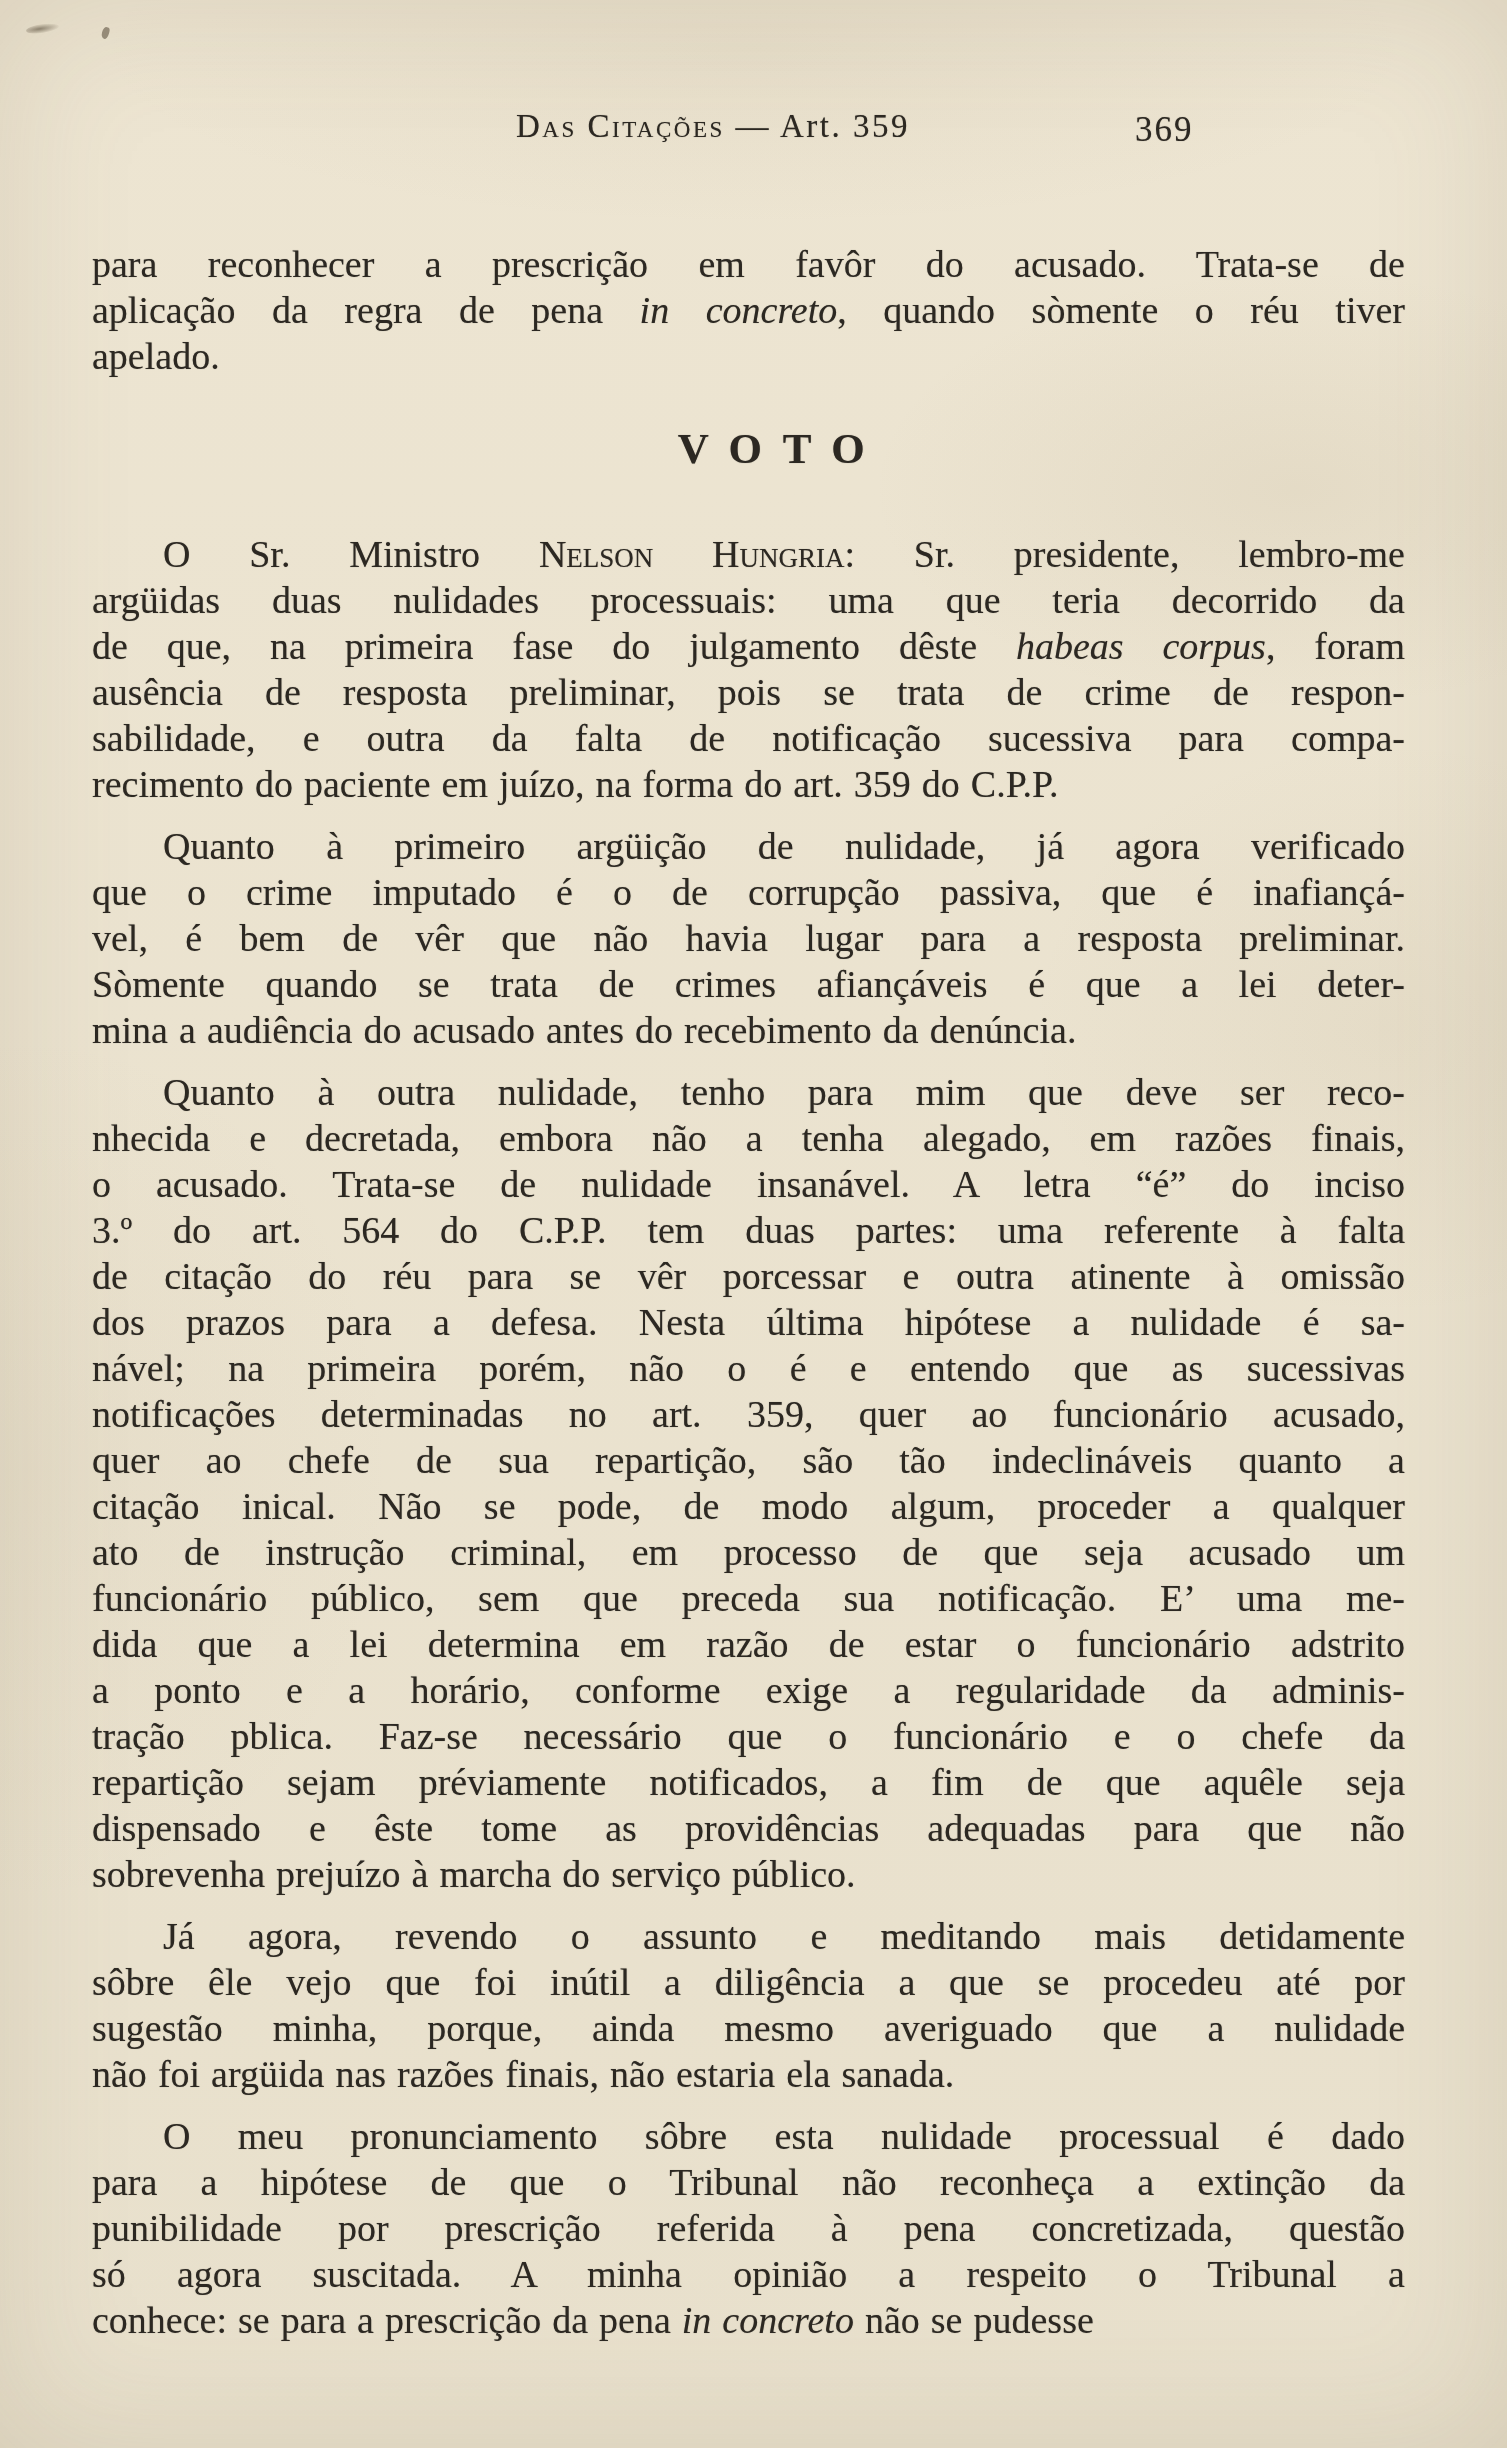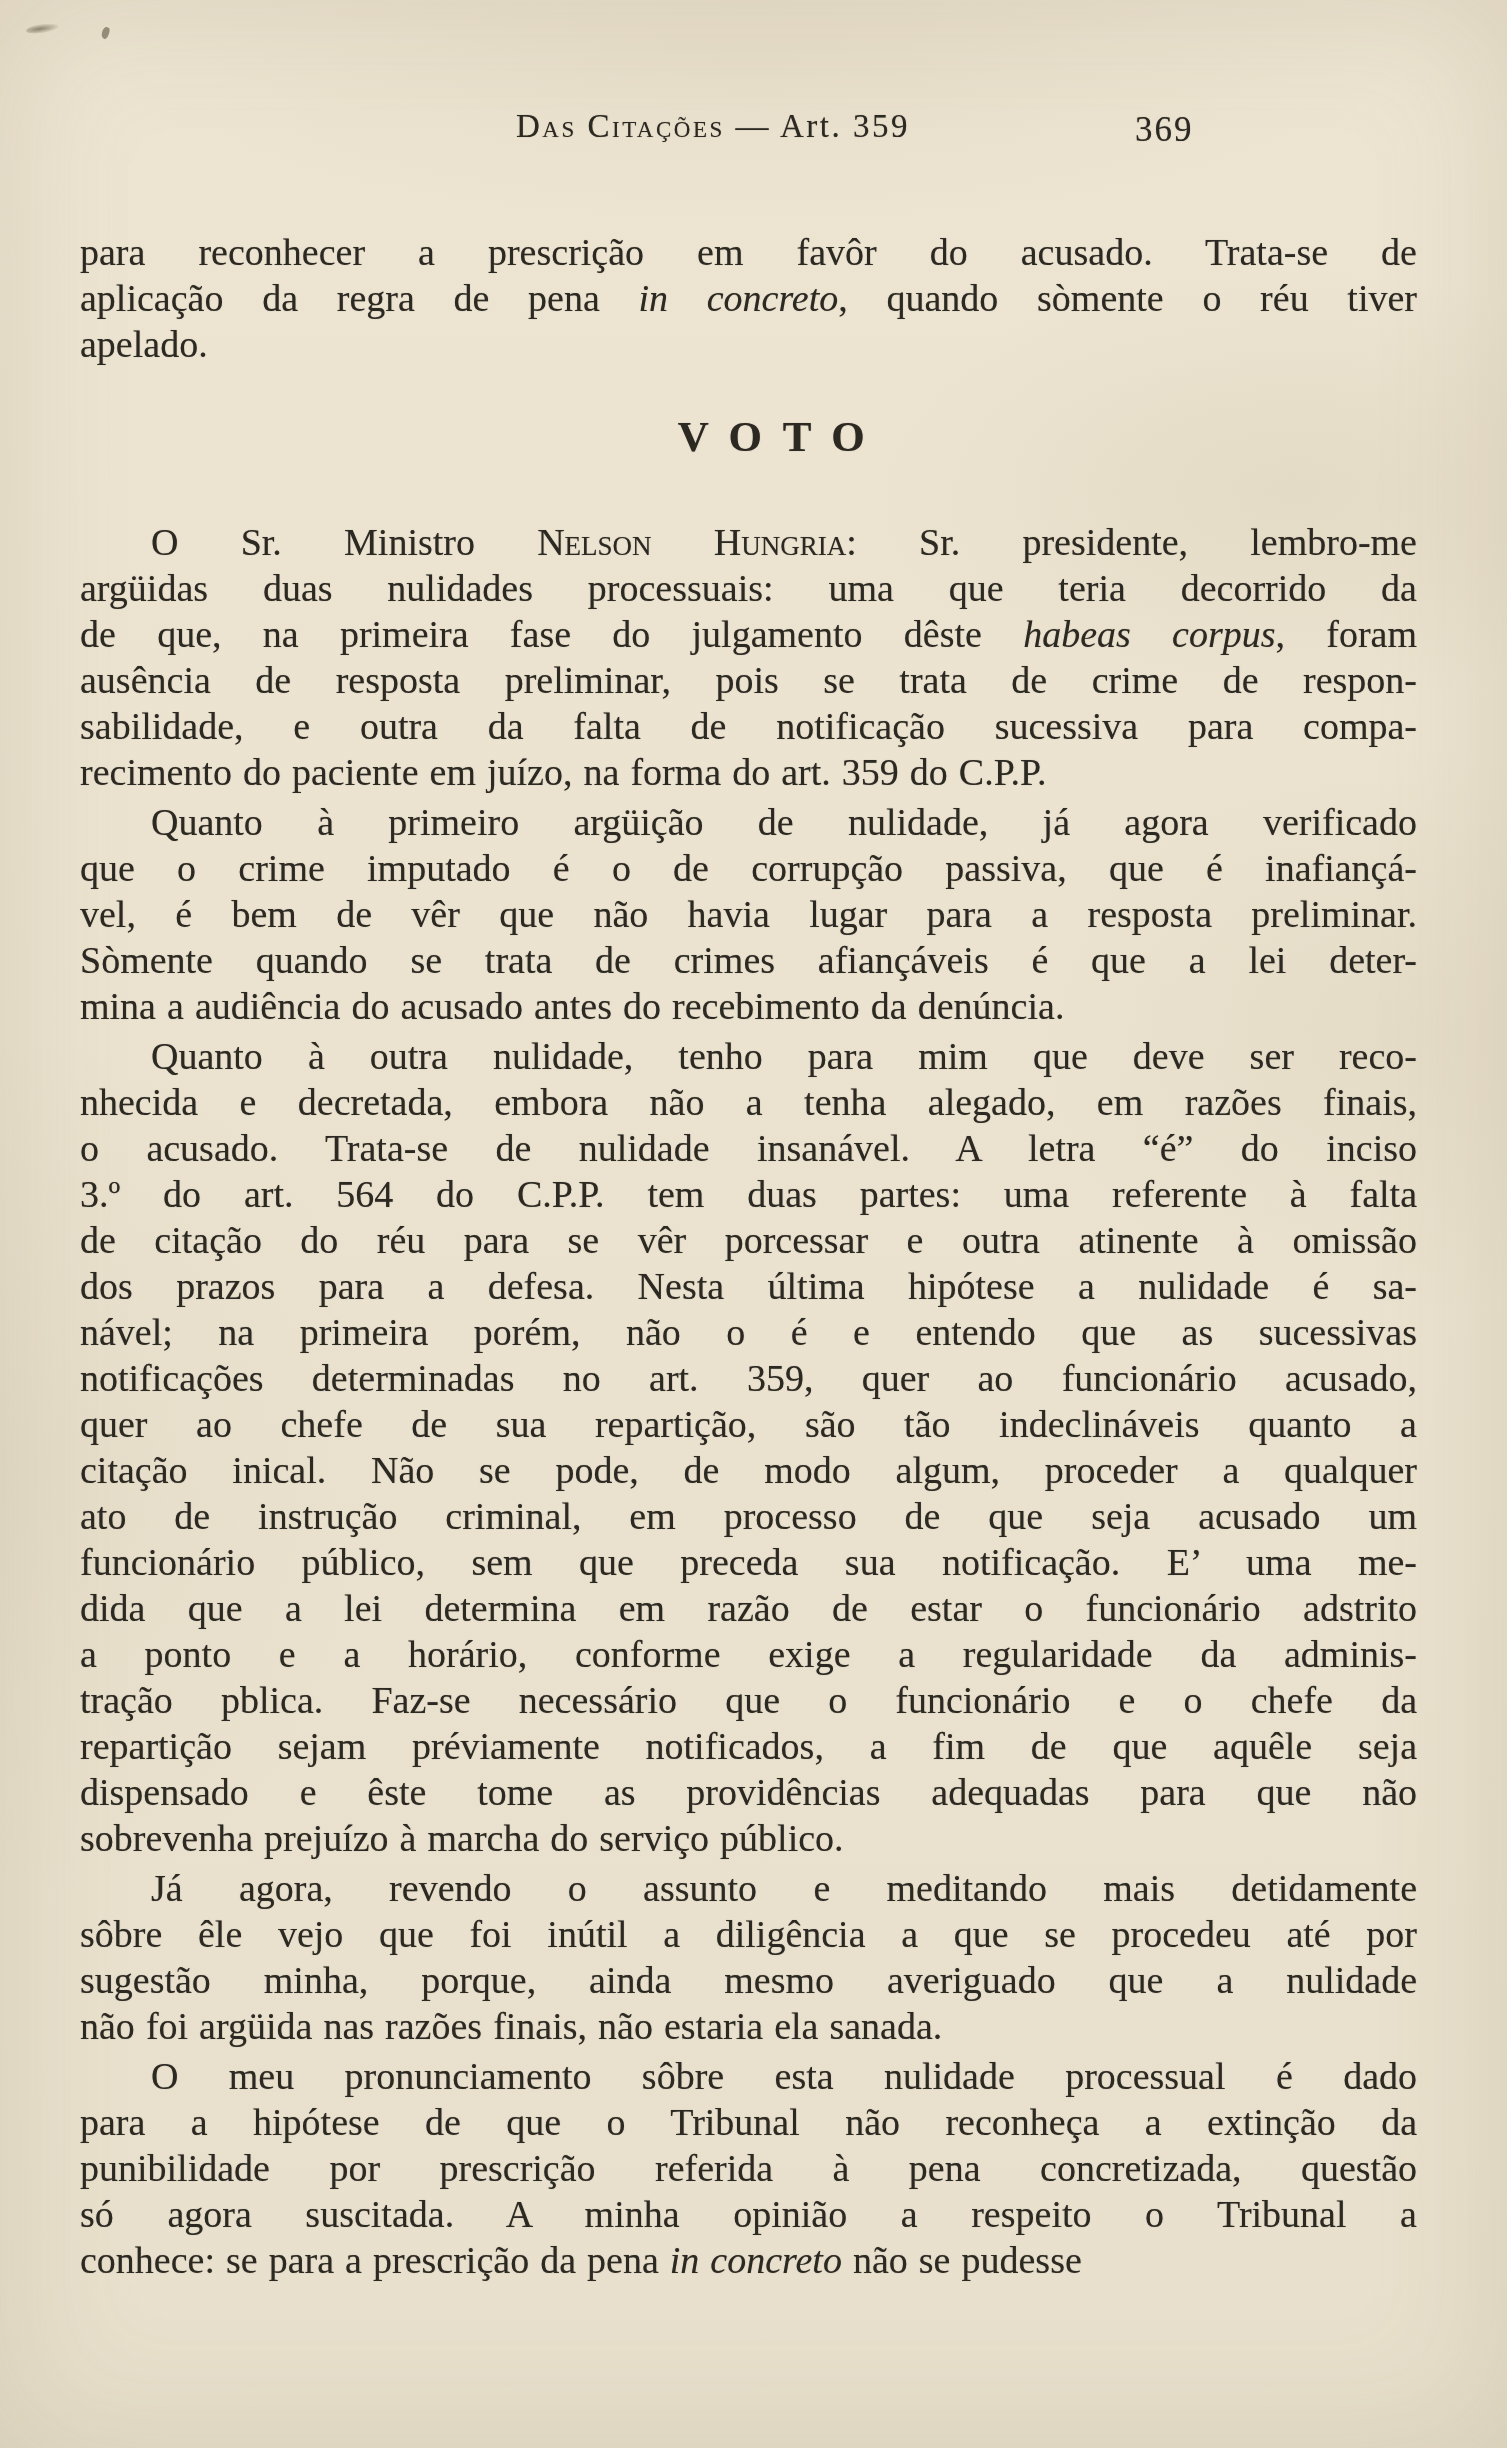--- a/index.html
+++ b/index.html
@@ -43,21 +43,21 @@
     letter-spacing:2px;
     text-shadow:0 0 1px rgba(44,40,34,0.45);
   }
   .sc{font-variant:small-caps;}
   .text-block{
     position:absolute;left:76px;top:225px;width:1345px;
     font-size:38px;line-height:46px;
     text-shadow:0 0 1px rgba(44,40,34,0.42);
     word-spacing:0.04em;
   }
-  .para{margin:4px;}
+  .para{margin:16px;}
   .line{text-align:justify;text-align-last:justify;}
   .line.last{text-align-last:left;}
   .line.indent{text-indent:71px;}
   .voto{
     font-size:43px;font-weight:700;margin:47px 0 59px 0;
     text-align:center;letter-spacing:0.48em;
     transform:translateX(33px);
     text-shadow:0 0 1px rgba(44,40,34,0.45);
   }
 </style>

